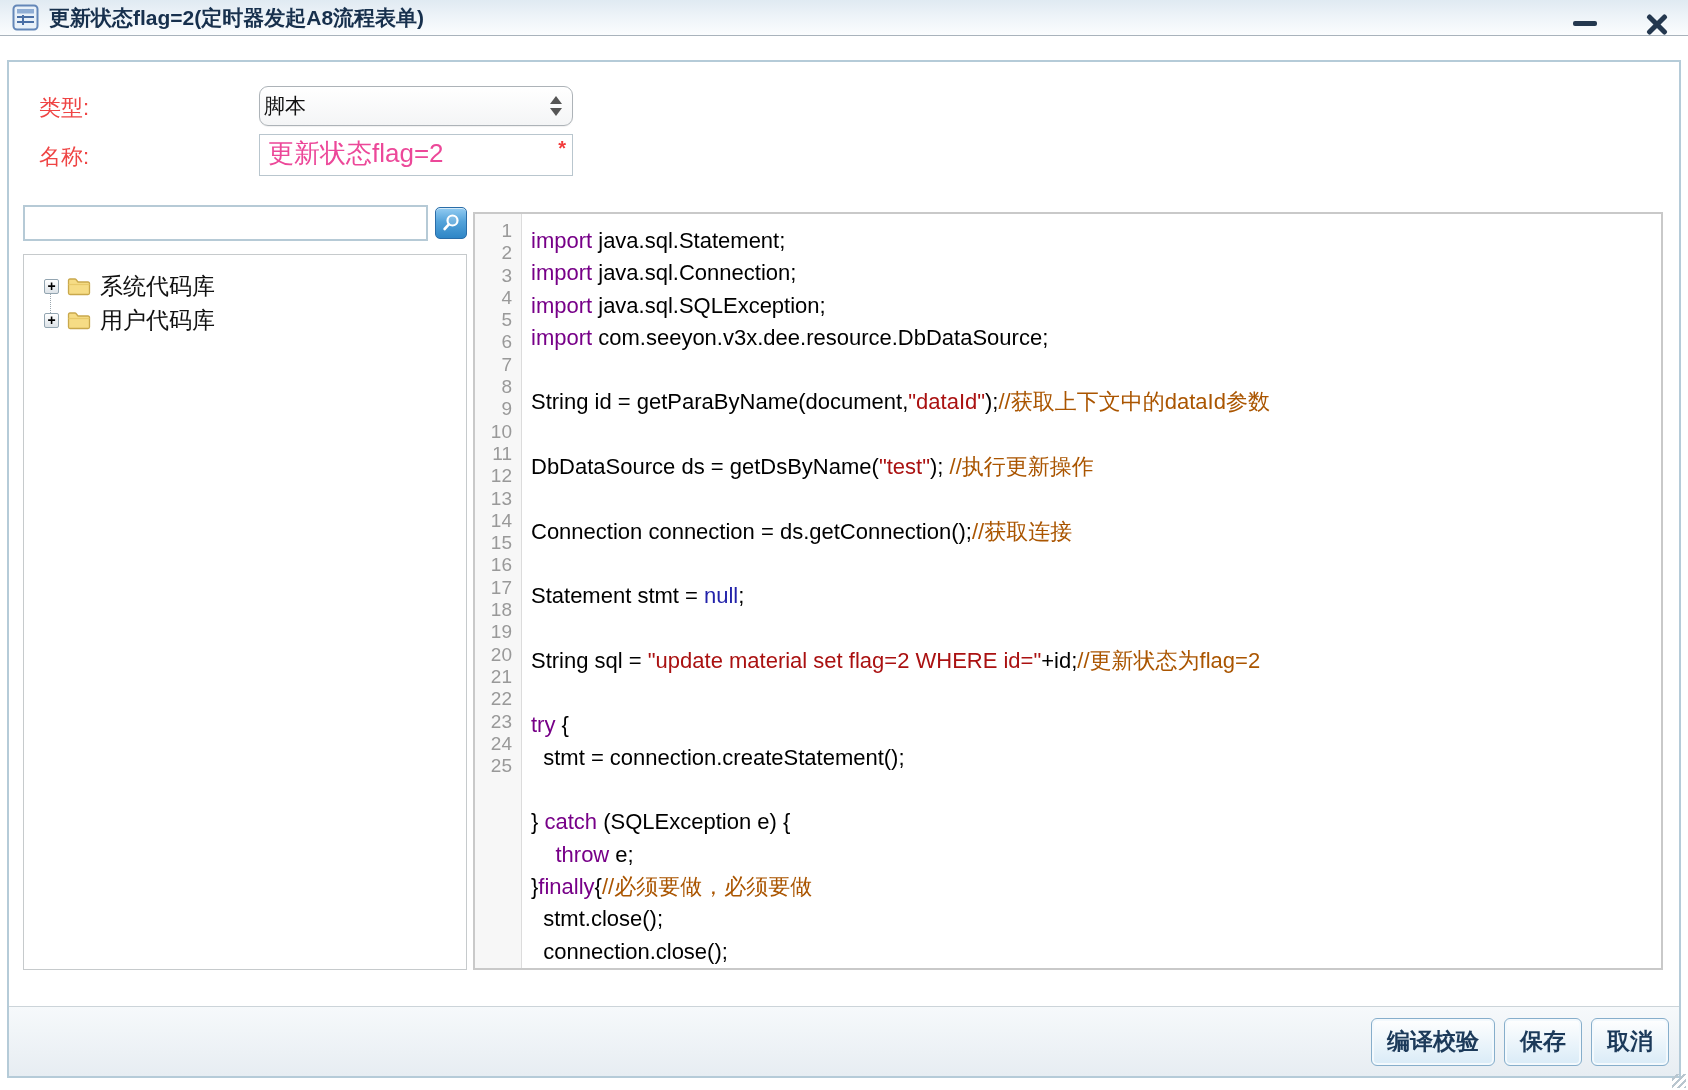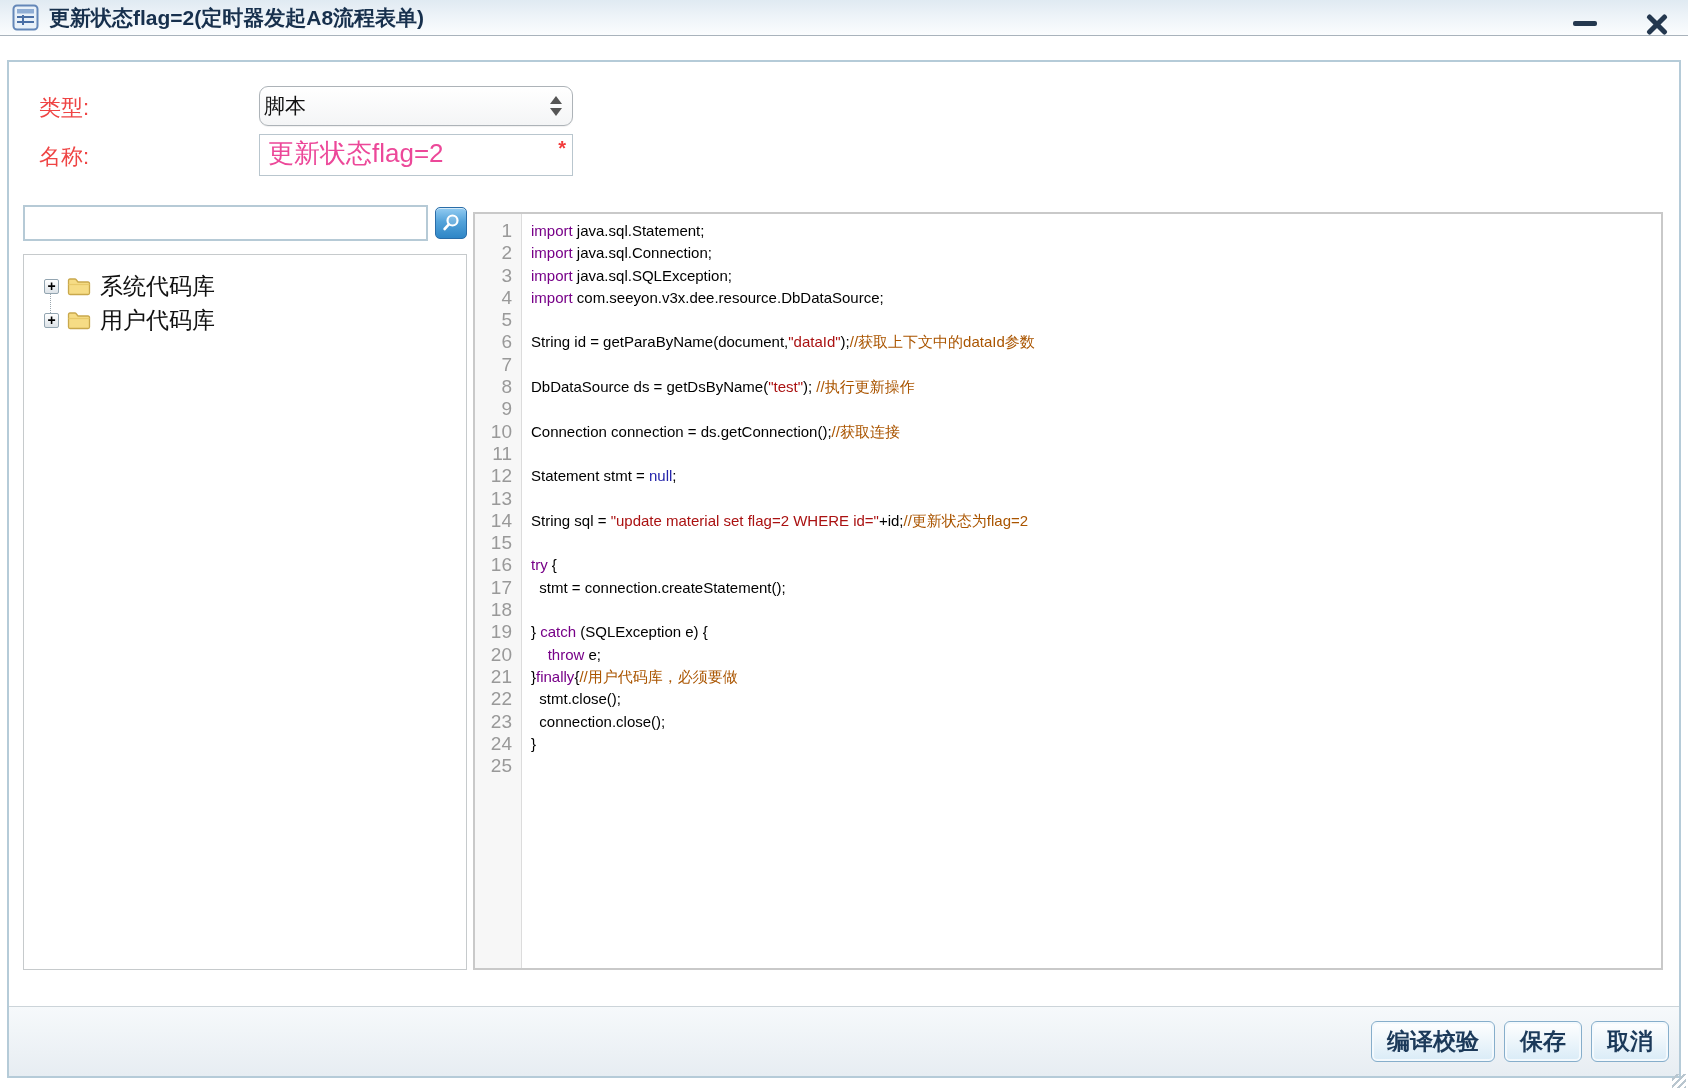--- a/index.html
+++ b/index.html
@@ -89,36 +89,37 @@
   .gutter{
     width:47px;flex:0 0 auto;background:#f7f7f7;border-right:1px solid #dcdcdc;
     padding:6px 0;box-sizing:border-box;text-align:right;
   }
   .ln{
     height:22.3px;line-height:22.3px;font-size:19px;color:#999;padding-right:9px;
     font-family:"Liberation Sans",sans-serif;
   }
   .code-area{flex:1;padding:6px 0 0 9px;cursor:text;overflow:hidden;}
   .code-line{
-    height:22.3px;line-height:22.3px;font-size:15px;white-space:pre;color:#000;
+    height:22.3px;line-height:22.3px;font-size:22px;white-space:pre;color:#000;
     font-family:"Liberation Sans",sans-serif;
+    margin-top:10px;
   }
   .tok-kw{color:var(--keyword,#770088);}
   .tok-str{color:var(--string,#aa1111);}
   .tok-com{color:var(--comment,#aa5500);}
   .tok-atom{color:var(--atom,#2222aa);}
   .tok-p{color:#000;}
   
   .footer{
     position:absolute;left:0;right:0;bottom:0;height:70px;box-sizing:border-box;
     border-top:1px solid #ccd4d9;background:linear-gradient(180deg,#f6f9fb,#e7edf2);
     display:flex;align-items:center;justify-content:flex-end;padding-right:10px;gap:9px;
   }
   .footer-btn{
-    height:41px;padding:0 15px;border:1px solid #86aecb;border-radius:6px;cursor:pointer;
+    height:48px;padding:0 15px;border:1px solid #86aecb;border-radius:6px;cursor:pointer;
     background:linear-gradient(180deg,#ffffff 0%,#eef6fb 45%,#d9ebf7 100%);
     box-shadow:inset 0 0 0 2px #f3f9fd;
     font-family:Liberation Serif, serif;font-size:23px;font-weight:bold;color:var(--button-text,#1c3a5a);
   }
   .resize-grip{
     position:absolute;right:2px;bottom:2px;width:14px;height:14px;cursor:nwse-resize;
     background:repeating-linear-gradient(135deg,transparent 0 3px,#b9c6cf 3px 5px);
   }
 </style>
 </head>
@@ -237,21 +238,21 @@
         <div class="code-line">&nbsp;</div>
         <div class="code-line"><span class="tok-p">Statement stmt = </span><span class="tok-atom">null</span><span class="tok-p">;</span></div>
         <div class="code-line">&nbsp;</div>
         <div class="code-line"><span class="tok-p">String sql = </span><span class="tok-str">"update material set flag=2 WHERE id="</span><span class="tok-p">+id;</span><span class="tok-com">//更新状态为flag=2</span></div>
         <div class="code-line">&nbsp;</div>
         <div class="code-line"><span class="tok-kw">try</span><span class="tok-p"> {</span></div>
         <div class="code-line"><span class="tok-p">  stmt = connection.createStatement();</span></div>
         <div class="code-line">&nbsp;</div>
         <div class="code-line"><span class="tok-p">} </span><span class="tok-kw">catch</span><span class="tok-p"> (SQLException e) {</span></div>
         <div class="code-line"><span class="tok-p">    </span><span class="tok-kw">throw</span><span class="tok-p"> e;</span></div>
-        <div class="code-line"><span class="tok-p">}</span><span class="tok-kw">finally</span><span class="tok-p">{</span><span class="tok-com">//用户代码库，必须要做</span></div>
+        <div class="code-line"><span class="tok-p">}</span><span class="tok-kw">finally</span><span class="tok-p">{</span><span class="tok-com">//必须要做，必须要做</span></div>
         <div class="code-line"><span class="tok-p">  stmt.close();</span></div>
         <div class="code-line"><span class="tok-p">  connection.close();</span></div>
         <div class="code-line"><span class="tok-p">}</span></div>
       </div>
   </div>
 
   <div class="footer">
     <span style="display:flex;gap:9px;">
         <button class="footer-btn">编译校验</button>
         <button class="footer-btn">保存</button>

